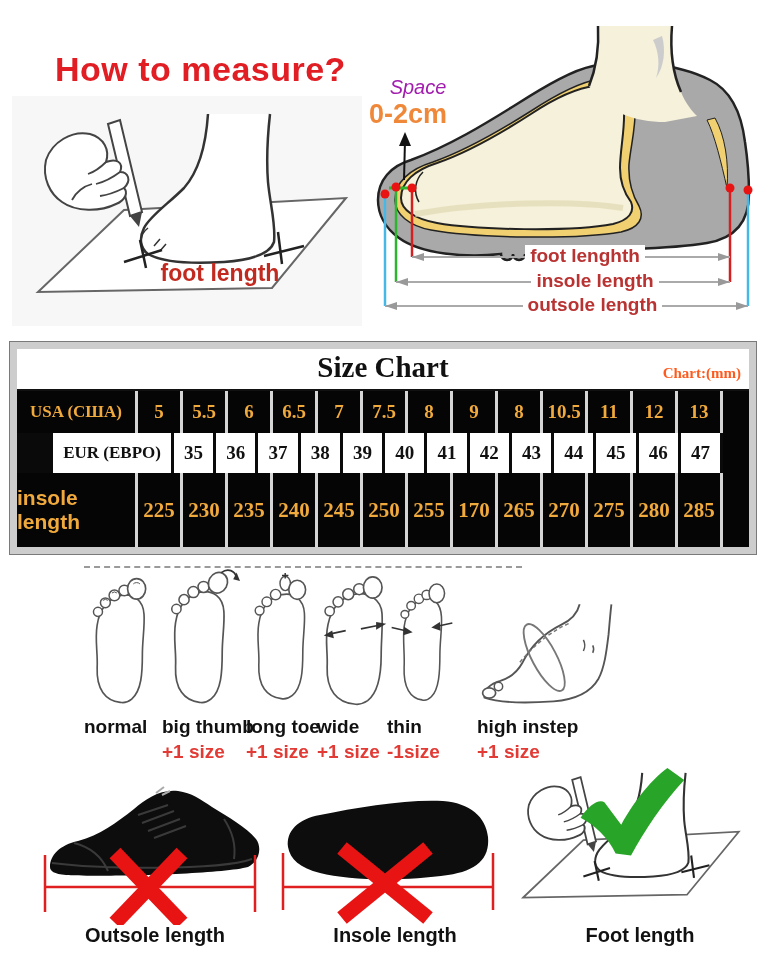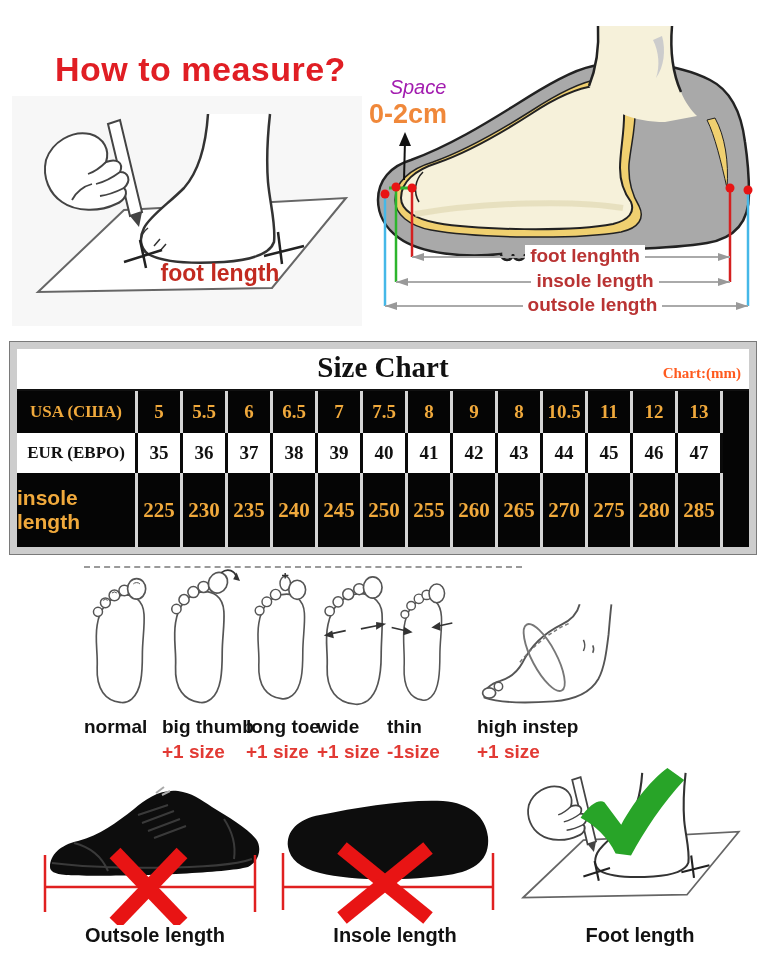--- a/index.html
+++ b/index.html
@@ -32,21 +32,21 @@
   .sc-row{display:grid;grid-template-columns:118px repeat(13,1fr) 26px;column-gap:3px;}
   .sc-row.dark{background:#d5d5d5;}
   .sc-row.light{background:#0a0a0a;}
   .sc-cell{display:flex;align-items:center;justify-content:center;
            font-family:"Liberation Serif",serif;font-weight:bold;}
   .dark .sc-cell{background:#050505;color:#f0a93c;font-size:19px;}
   .light .sc-cell{background:#fff;color:#111;font-size:19px;}
   .sc-cell.sc-label{font-size:17px;}
   .dark .sc-cell.sc-filler, .light .sc-cell.sc-filler{background:#050505;}
   .sc-row:nth-of-type(1){height:42px;}
-  .sc-row:nth-of-type(2){height:40px;}
+  .sc-row:nth-of-type(2){height:40px;padding-left:36px;}
   .sc-row:nth-of-type(3){height:74px;}
   .sc-row:nth-of-type(3) .sc-label{font-family:"Liberation Sans",sans-serif;font-size:19px;}
   .sc-row:nth-of-type(3) .sc-cell{font-size:21px;}
 
   
   .dotline{left:84px;top:566px;width:438px;height:0;border-top:2px dashed #9a9a9a;}
   .ft-item{top:560px;display:flex;flex-direction:column;align-items:flex-start;}
   .ft-fig{height:152px;display:flex;align-items:flex-end;justify-content:center;}
   .ft-label{font-size:19px;font-weight:bold;color:#111;margin-top:4px;white-space:nowrap;}
   .ft-adjust{font-size:19px;font-weight:bold;color:#e23a34;margin-top:3px;min-height:22px;white-space:nowrap;}
@@ -186,21 +186,21 @@
         </div>
         <div class="sc-row dark">
           <div class="sc-cell sc-label">insole length</div>
           <div class="sc-cell">225</div>
           <div class="sc-cell">230</div>
           <div class="sc-cell">235</div>
           <div class="sc-cell">240</div>
           <div class="sc-cell">245</div>
           <div class="sc-cell">250</div>
           <div class="sc-cell">255</div>
-          <div class="sc-cell">260</div>
+          <div class="sc-cell">170</div>
           <div class="sc-cell">265</div>
           <div class="sc-cell">270</div>
           <div class="sc-cell">275</div>
           <div class="sc-cell">280</div>
           <div class="sc-cell">285</div>
           <div class="sc-cell sc-filler"></div>
         </div>
       </div>
   </div>
 

